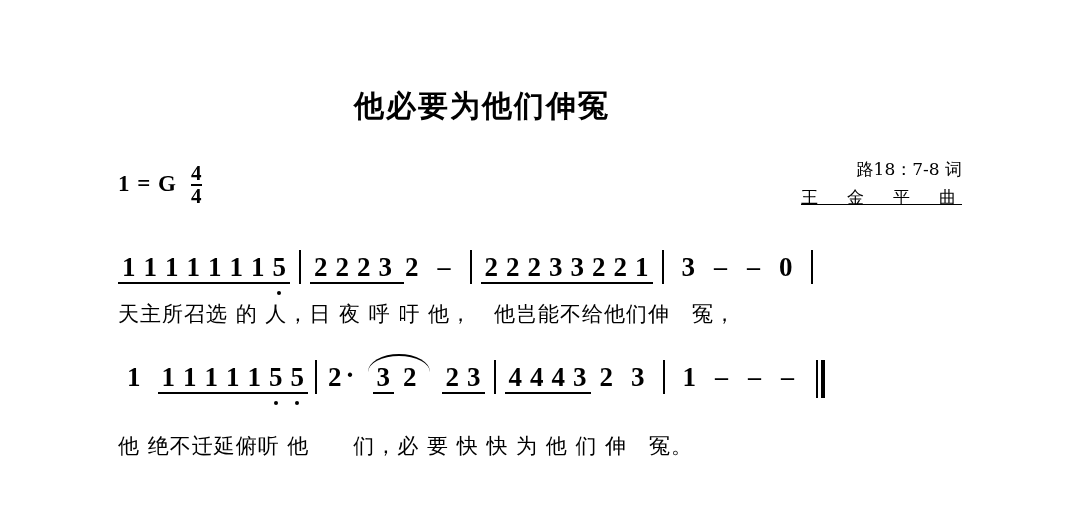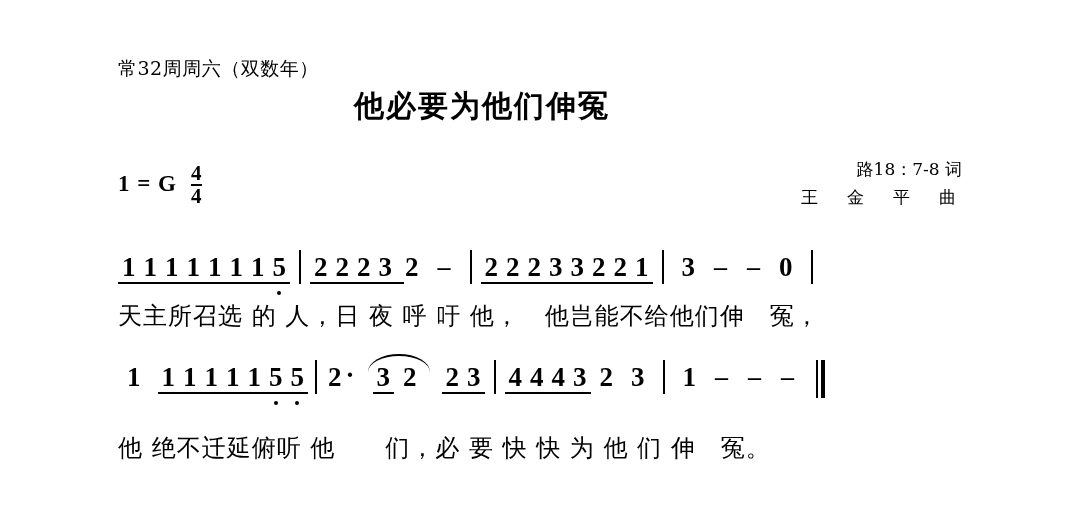--- a/index.html
+++ b/index.html
@@ -75,21 +75,21 @@
   .credits {
     position: absolute;
     right: 122px;
     top: 155px;
     text-align: right;
     font-size: 17px;
     font-family: "DejaVu Serif", "Liberation Serif", serif;
     line-height: 1.65;
     white-space: nowrap;
   }
-  .credits .spaced { letter-spacing: 6px; }
+  .credits .spaced { letter-spacing: 6px; text-decoration: underline; }
 
   
   .system {
     position: absolute;
     left: 0;
     width: 1084px;
   }
   #system-1 { top: 252px; }
   #system-2 { top: 362px; }
 
@@ -183,34 +183,33 @@
     height: 16px;
     border-top: 2px solid #000;
     border-radius: 50% / 100% 100% 0 0;
   }
 
   
   .lyrics {
     position: absolute;
     left: 118px;
     top: 46px;
-    font-size: 24px;
+    font-size: 21px;
     font-family: "DejaVu Serif", "Liberation Serif", serif;
     letter-spacing: 1px;
     white-space: nowrap;
   }
   #system-1 .lyrics { top: 48px; }
   #system-2 .lyrics { top: 70px; }
 </style>
 </head>
 <body>
 
 <div class="sheet">
 
-  <div class="corner-note">常32周周六（双数年）</div>
 
   <div class="song-title">他必要为他们伸冤</div>
 
   <div class="keysig">
     <span class="eq">1 = G</span>
     <span class="meter">
       <span>4</span>
       <span style="border-top:2px solid #000; padding-top:1px;">4</span>
     </span>
   </div>

